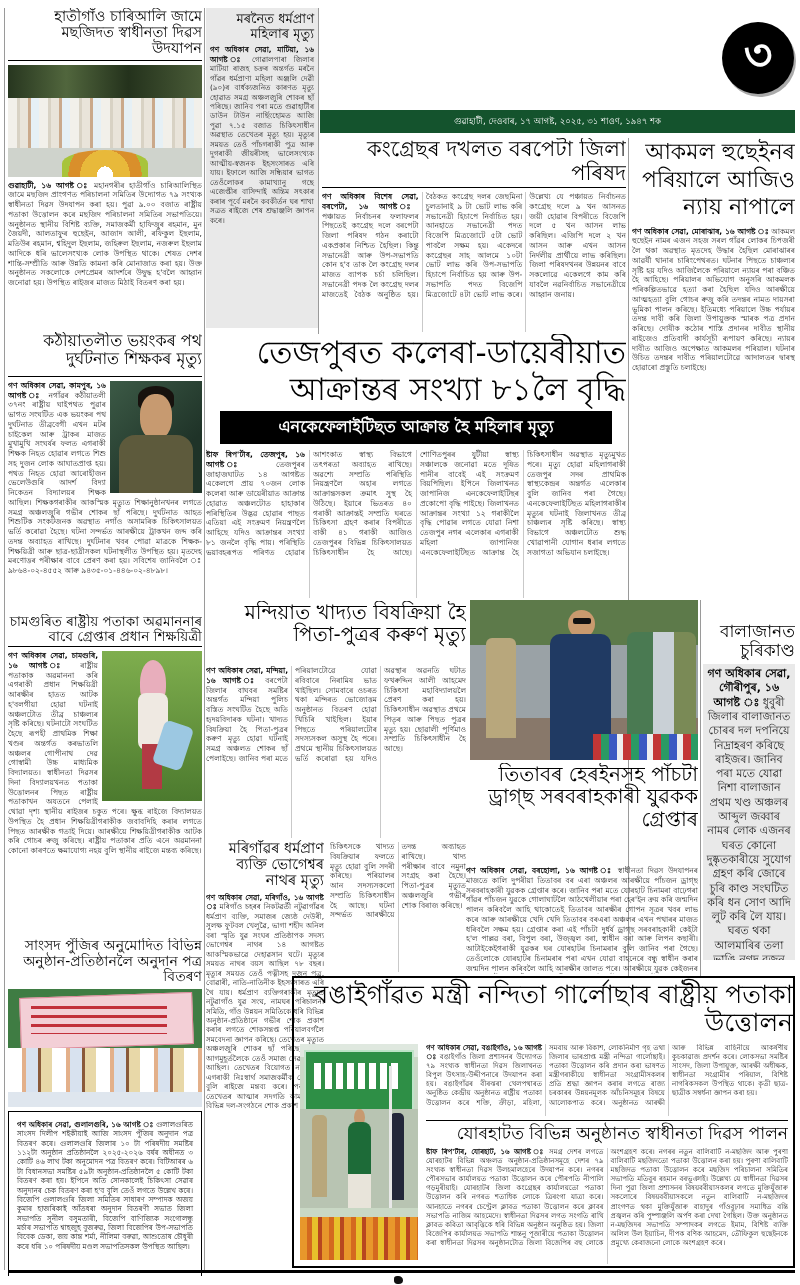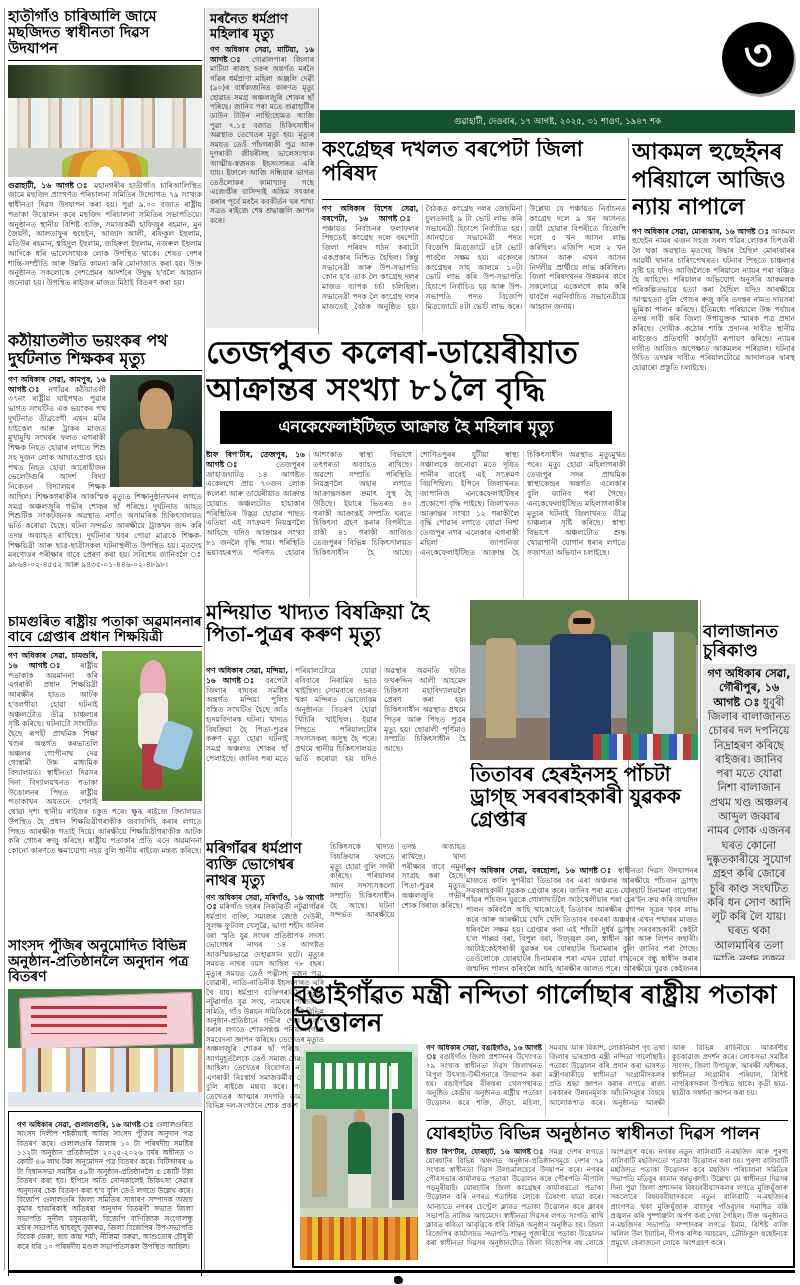--- a/index.html
+++ b/index.html
@@ -1,19 +1,19 @@
 <!DOCTYPE html>
 <html><head>
 <meta charset="utf-8">
 <style>
   html,body{margin:0;padding:0;background:#fff;}
   #page{position:relative;width:800px;height:1285px;background:#fff;overflow:hidden;
         font-family:"DejaVu Sans","Liberation Sans",sans-serif;color:#1a1a1a;}
   .blk{position:absolute;overflow:hidden;}
-  .hl{font-weight:bold;color:#000;text-align:left;line-height:1.12;}
+  .hl{font-weight:normal;color:#000;text-align:right;line-height:1.12;}
   .body{font-size:7.5px;line-height:1.3;text-align:justify;color:#222;}
   .body strong{color:#000;}
   .cols2{column-count:2;column-gap:7px;column-rule:1px solid #c9c9c9;}
   .cols3{column-count:3;column-gap:7px;column-rule:1px solid #c9c9c9;}
   .cols4{column-count:4;column-gap:8px;column-rule:1px solid #c9c9c9;}
   .graybox{background:#e9e9e9;}
   .vline{position:absolute;width:1px;background:#9a9a9a;}
   .hrule{position:absolute;background:#000;}
   
   .photo{position:absolute;overflow:hidden;background:#888;}
@@ -107,21 +107,21 @@
 
   <div class="blk graybox" style="left:206px;top:8px;width:112px;height:320px;padding:4px;box-sizing:border-box">
     <div class="hl" style="font-size:13px">মৰনৈত ধৰ্মপ্ৰাণ মহিলাৰ মৃত্যু</div>
     <p class="body" style="margin:4px 0 0 0;font-size:7.3px">
       <strong>গণ অধিকাৰ সেৱা, মাটিয়া, ১৬ আগষ্ট ঃ</strong>
       <span>গোৱালপাৰা জিলাৰ মাটিয়া ৰাজহ চক্ৰৰ অন্তৰ্গত মৰনৈ গাঁৱৰ ধৰ্মপ্ৰাণা মহিলা অঞ্জলি দেৱী (৯০)ৰ বাৰ্ধক্যজনিত কাৰণত মৃত্যু হোৱাত সমগ্ৰ অঞ্চলজুৰি শোকৰ ছাঁ পৰিছে। জানিব পৰা মতে গুৱাহাটীৰ ডাউন টাউন নাৰ্ছিংহোমত আজি পুৱা ৭.১৫ বজাত চিকিৎসাধীন অৱস্থাত তেখেতৰ মৃত্যু হয়। মৃত্যুৰ সময়ত তেওঁ পাঁচগৰাকী পুত্ৰ আৰু দুগৰাকী জীয়ৰীসহ ভালেসংখ্যক আত্মীয়-স্বজনক ইহসংসাৰত এৰি যায়। ইফালে আজি সন্ধিয়াৰ ভাগত তেওঁলোকৰ কামাখ্যানু গছে এজেপ্তীৰ বাসিন্দাই অন্তিম সৎকাৰ কৰাৰ পূৰ্বে মৰনৈ কবকীৰ্তন ঘৰ শাখা সত্ৰত ৰাইজে শেষ শ্ৰদ্ধাঞ্জলি জ্ঞাপন কৰে।</span>
     </p>
   </div>
 
   <div class="blk" style="left:322px;top:138px;width:304px;height:194px">
-    <div class="hl" style="font-size:21px;border-bottom:1px solid #000;padding-bottom:14px">কংগ্ৰেছৰ দখলত বৰপেটা জিলা পৰিষদ</div>
+    <div class="hl" style="font-size:21px;border-bottom:1px solid #000;padding-bottom:2px">কংগ্ৰেছৰ দখলত বৰপেটা জিলা পৰিষদ</div>
     <div class="body cols3" style="margin-top:4px;height:160px">
       <strong>গণ অধিকাৰ বিশেষ সেৱা, বৰপেটা, ১৬ আগষ্ট ঃ</strong>
       <span>পঞ্চায়ত নিৰ্বাচনৰ ফলাফলৰ পিছতেই কংগ্ৰেছ দলে বৰপেটা জিলা পৰিষদ গঠন কৰাটো একপ্ৰকাৰ নিশ্চিত হৈছিল। কিন্তু সভানেত্ৰী আৰু উপ-সভাপতি কোন হ'ব তাক লৈ কংগ্ৰেছ দলৰ মাজত ব্যাপক চৰ্চা চলিছিল। সভানেত্ৰী পদক লৈ কংগ্ৰেছ দলৰ মাজতেই বৈঠক অনুষ্ঠিত হয়। বৈঠকত কংগ্ৰেছ দলৰ জেছমিনা চুলতানাই ৯ টা ভোট লাভ কৰি সভানেত্ৰী হিচাপে নিৰ্বাচিত হয়। আনহাতে সভানেত্ৰী পদত বিজেপি মিত্ৰজোটে ৫টা ভোট পাবলৈ সক্ষম হয়। একেদৰে কংগ্ৰেছৰ সাহ আলমে ১০টা ভোট লাভ কৰি উপ-সভাপতি হিচাপে নিৰ্বাচিত হয় আৰু উপ-সভাপতি পদত বিজেপি মিত্ৰজোটে ৪টা ভোট লাভ কৰে। উল্লেখ্য যে পঞ্চায়ত নিৰ্বাচনত কংগ্ৰেছ দলে ৯ খন আসনত জয়ী হোৱাৰ বিপৰীতে বিজেপি দলে ৫ খন আসন লাভ কৰিছিল। এজিপি দলে ২ খন আসন আৰু এখন আসন নিৰ্দলীয় প্ৰাৰ্থীয়ে লাভ কৰিছিল। জিলা পৰিষদখনৰ উন্নয়নৰ বাবে সকলোৱে একেলগে কাম কৰি যাবলৈ নৱনিৰ্বাচিত সভানেত্ৰীয়ে আহ্বান জনায়।</span>
     </div>
   </div>
 
   <div class="blk" style="left:632px;top:138px;width:163px;height:480px">
     <div class="hl" style="font-size:22px;line-height:1.25">আকমল হুছেইনৰ পৰিয়ালে আজিও ন্যায় নাপালে</div>
     <p class="body" style="margin:6px 0 0 0">
       <strong>গণ অধিকাৰ সেৱা, মোৰাঝাৰ, ১৬ আগষ্ট ঃ</strong>
@@ -132,21 +132,21 @@
   <div class="blk" style="left:206px;top:334px;width:420px;height:266px">
     <div class="hl" style="font-size:31px;line-height:1.18">তেজপুৰত কলেৰা-ডায়েৰীয়াত আক্ৰান্তৰ সংখ্যা ৮১লৈ বৃদ্ধি</div>
     <div class="subhead" style="width:392px;margin:4px auto 0 auto;font-size:16px;padding:3px 0">এনকেফেলাইটিছত আক্ৰান্ত হৈ মহিলাৰ মৃত্যু</div>
     <div class="body cols4" style="margin-top:6px;height:148px">
       <strong>ষ্টাফ ৰিপ'ৰ্টাৰ, তেজপুৰ, ১৬ আগষ্ট ঃ</strong>
       <span>তেজপুৰৰ জাহাজঘাটত ১৪ আগষ্টত একেলগে প্ৰায় ৭০জন লোক কলেৰা আৰু ডায়েৰীয়াত আক্ৰান্ত হোৱাত অঞ্চলটোত হাহাকাৰ পৰিস্থিতিৰ উদ্ভৱ হোৱাৰ পাছত এতিয়া এই সংক্ৰমণ নিয়ন্ত্ৰণলৈ আহিছে যদিও আক্ৰান্তৰ সংখ্যা ৮১ জনলৈ বৃদ্ধি পায়। পৰিস্থিতি ভয়াবহৰূপত পৰিণত হোৱাৰ আশংকাত স্বাস্থ্য বিভাগে তৎপৰতা অব্যাহত ৰাখিছে। অৱশ্যে সম্প্ৰতি পৰিস্থিতি নিয়ন্ত্ৰণলৈ অহাৰ লগতে আক্ৰান্তসকল ক্ৰমাৎ সুস্থ হৈ উঠিছে। ইয়াৰে ভিতৰত ৪০ গৰাকী আক্ৰান্তই সম্প্ৰতি ঘৰতে চিকিৎসা গ্ৰহণ কৰাৰ বিপৰীতে বাকী ৪১ গৰাকী আজিও তেজপুৰৰ বিভিন্ন চিকিৎসালয়ত চিকিৎসাধীন হৈ আছে। শোণিতপুৰৰ যুটীয়া স্বাস্থ্য সঞ্চালকে জনোৱা মতে দূষিত পানীৰ বাবেই এই সংক্ৰমণ বিয়পিছিল। ইপিনে জিলাখনত জাপানিজ এনকেফেলাইটিছৰ প্ৰকোপো বৃদ্ধি পাইছে। জিলাখনত আক্ৰান্তৰ সংখ্যা ১২ গৰাকীলৈ বৃদ্ধি পোৱাৰ লগতে যোৱা নিশা তেজপুৰ নগৰ এলেকাৰ এগৰাকী মহিলা জাপানিজ এনকেফেলাইটিছত আক্ৰান্ত হৈ চিকিৎসাধীন অৱস্থাত মৃত্যুমুখত পৰে। মৃত্যু হোৱা মহিলাগৰাকী তেজপুৰ সদৰ প্ৰাথমিক স্বাস্থ্যকেন্দ্ৰৰ অন্তৰ্গত এলেকাৰ বুলি জানিব পৰা গৈছে। এনকেফেলাইটিছত মহিলাগৰাকীৰ মৃত্যুৰ ঘটনাই জিলাখনত তীব্ৰ চাঞ্চল্যৰ সৃষ্টি কৰিছে। স্বাস্থ্য বিভাগে অঞ্চলটোত শুদ্ধ খোৱাপানী যোগান ধৰাৰ লগতে সজাগতা অভিযান চলাইছে।</span>
     </div>
   </div>
 
   <div class="blk" style="left:8px;top:332px;width:194px;height:280px">
-    <div class="hl" style="font-size:16px;border-bottom:1px solid #000;padding-bottom:2px">কঠীয়াতলীত ভয়ংকৰ পথ দুৰ্ঘটনাত শিক্ষকৰ মৃত্যু</div>
+    <div class="hl" style="font-size:16px;border-bottom:1px solid #000;padding-bottom:8px">কঠীয়াতলীত ভয়ংকৰ পথ দুৰ্ঘটনাত শিক্ষকৰ মৃত্যু</div>
     <div class="photo p-teacher" style="position:relative;float:right;width:92px;height:112px;margin:4px 0 2px 4px">
       <div class="t-hair"></div>
         <div class="t-face"></div>
         <div class="t-body"></div>
     </div>
     <p class="body" style="margin:4px 0 0 0">
       <strong>গণ অধিকাৰ সেৱা, কামপুৰ, ১৬ আগষ্ট ঃ</strong>
       <span>নগাঁৱৰ কঠীয়াতলী ৩৭নং ৰাষ্ট্ৰীয় ঘাইপথত পুৱাৰ ভাগত সংঘটিত এক ভয়ংকৰ পথ দুৰ্ঘটনাত তীব্ৰবেগী এখন মটৰ চাইকেল আৰু ট্ৰাকৰ মাজত মুখামুখি সংঘৰ্ষৰ ফলত এগৰাকী শিক্ষক নিহত হোৱাৰ লগতে শিশু সহ দুজন লোক আঘাতপ্ৰাপ্ত হয়। পথত নিহত হোৱা আৰোহীজন ভেলেউগুৰি আদৰ্শ বিদ্যা নিকেতন বিদ্যালয়ৰ শিক্ষক আছিল। শিক্ষকগৰাকীৰ আকস্মিক মৃত্যুত শিক্ষানুষ্ঠানখনৰ লগতে সমগ্ৰ অঞ্চলজুৰি গভীৰ শোকৰ ছাঁ পৰিছে। দুৰ্ঘটনাত আহত শিশুটিক সংকটজনক অৱস্থাত নগাঁও অসামৰিক চিকিৎসালয়ত ভৰ্তি কৰোৱা হৈছে। ঘটনা সন্দৰ্ভত আৰক্ষীয়ে ট্ৰাকখন জব্দ কৰি তদন্ত অব্যাহত ৰাখিছে। দুৰ্ঘটনাৰ খবৰ পোৱা মাত্ৰকে শিক্ষক-শিক্ষয়িত্ৰী আৰু ছাত্ৰ-ছাত্ৰীসকল ঘটনাস্থলীত উপস্থিত হয়। মৃতদেহ মৰণোত্তৰ পৰীক্ষাৰ বাবে প্ৰেৰণ কৰা হয়। সবিশেষ জানিবলৈ ঃ ৯৮৬৪-০২-৪৫৫২ আৰু ৯৪৩৫-০১-৪৪৬-০২-৪৮৯৮।</span>
     </p>
   </div>

